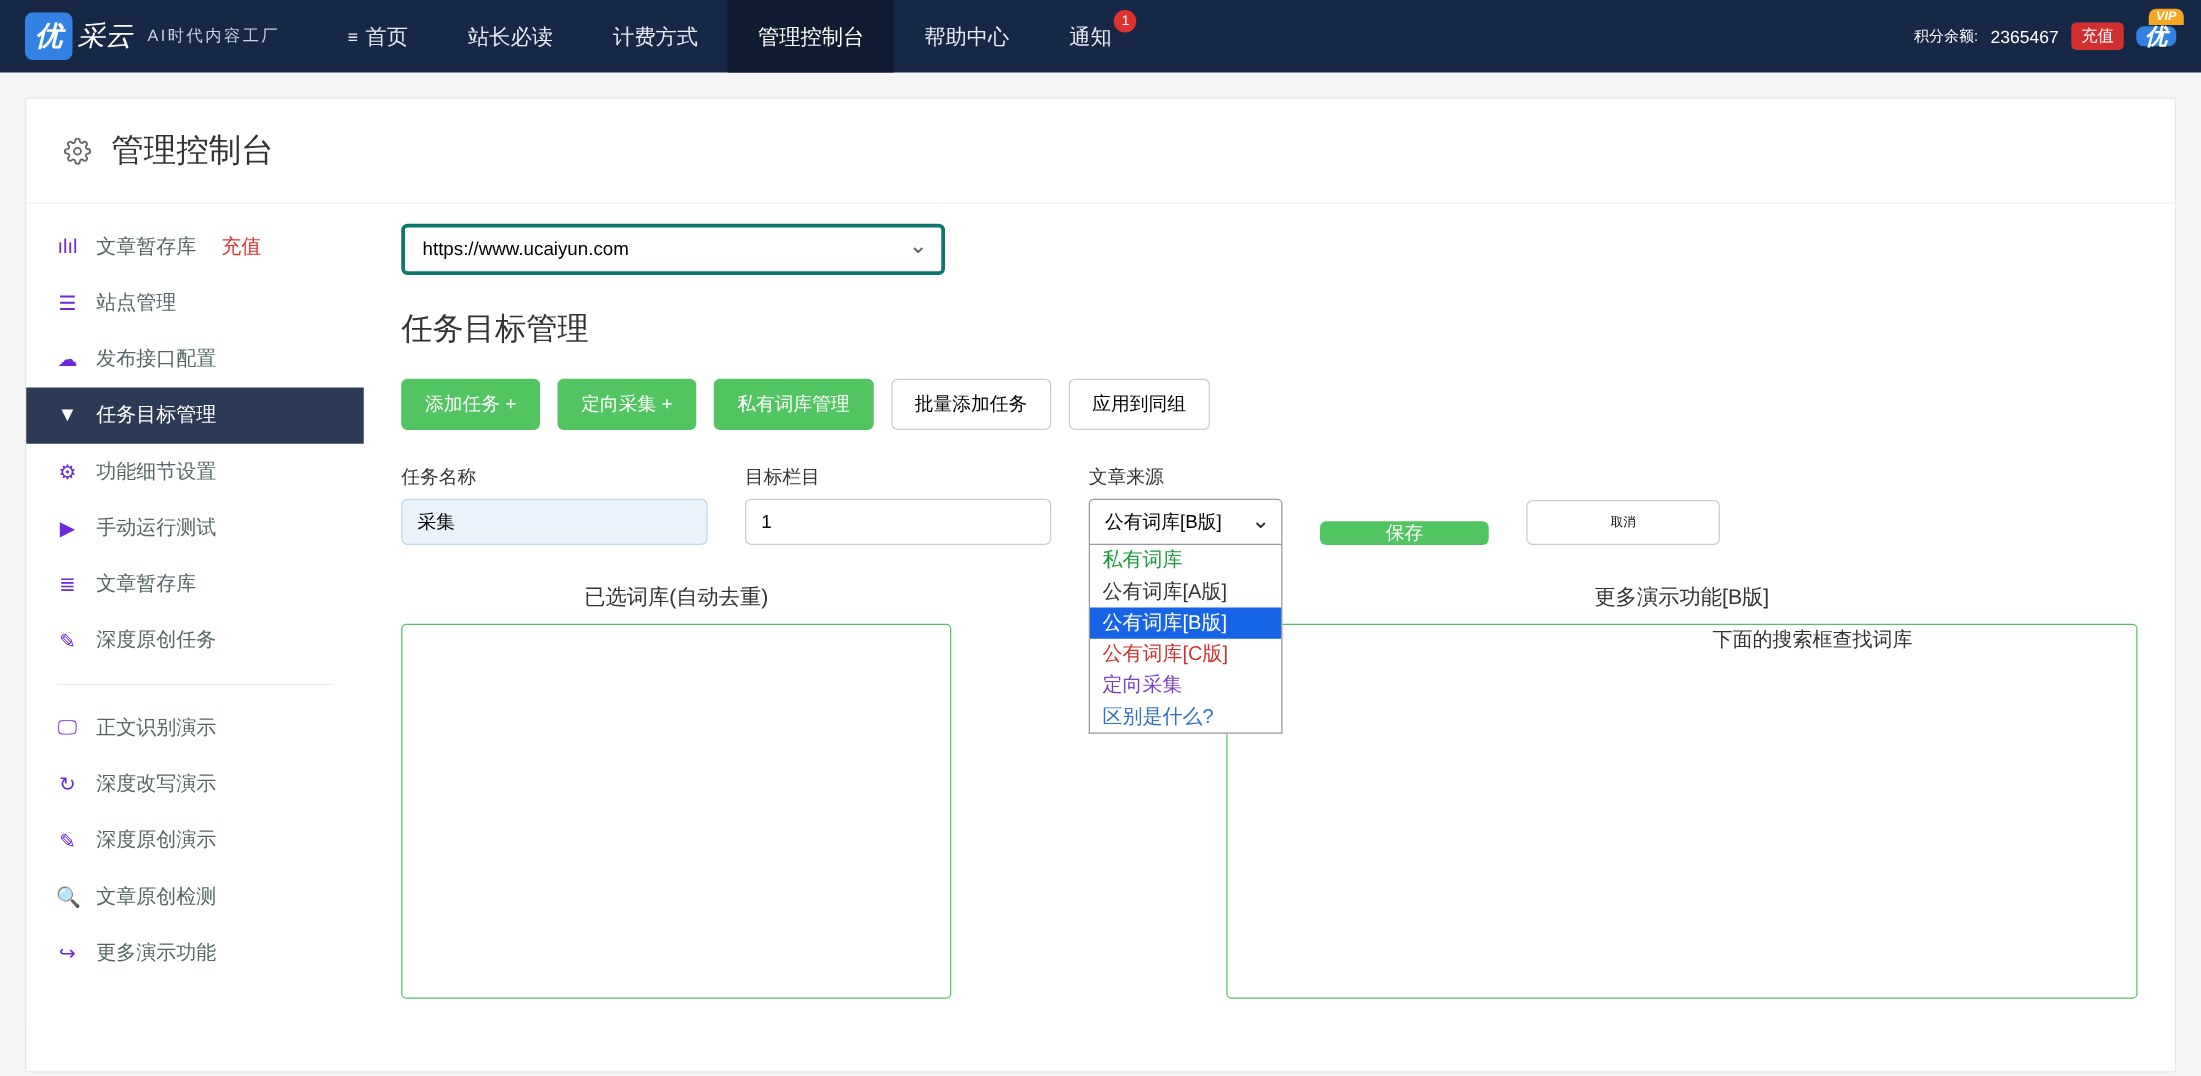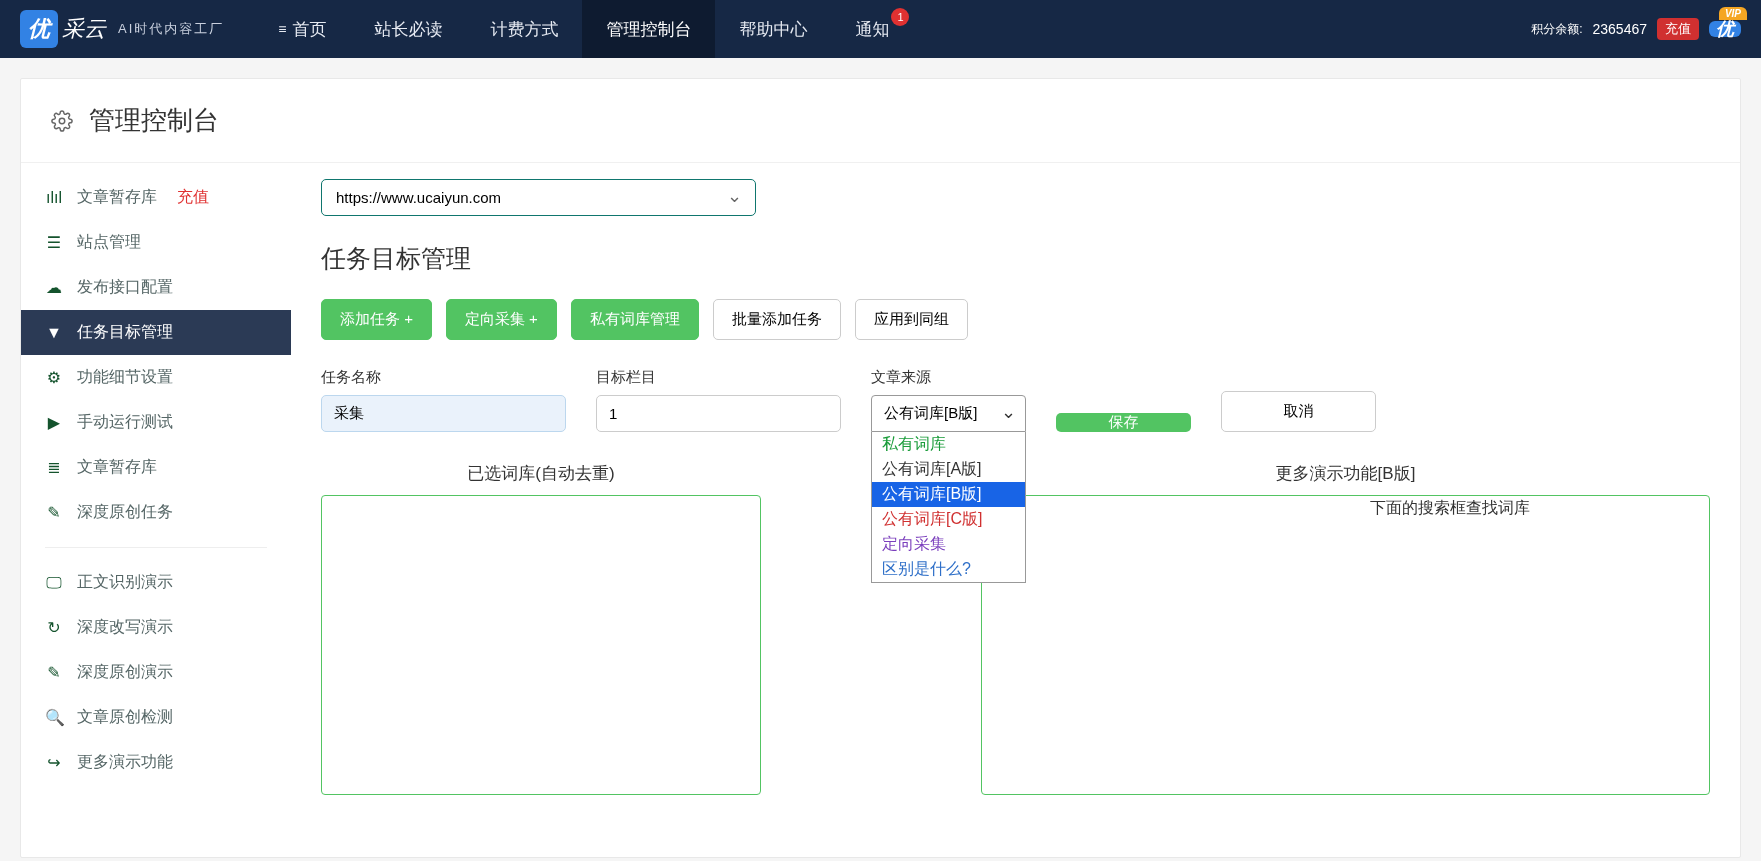--- a/index.html
+++ b/index.html
@@ -24,27 +24,27 @@
 
 .page-body { background: #fff; margin: 20px; border: 1px solid #e8e8e8; border-radius: 2px; min-height: 780px; }
 .page-header { display: flex; align-items: center; padding: 24px 30px; border-bottom: 1px solid #f0f0f0; gap: 16px; }
 .gear-icon { width: 22px; height: 22px; color: #666; }
 .page-title { font-size: 26px; font-weight: 400; }
 
 .content-wrap { display: flex; }
 .sidebar { width: 270px; padding: 12px 0; }
 .side-item { display: flex; align-items: center; padding: 12px 24px; color: #566; cursor: pointer; font-size: 16px; gap: 14px; }
 .side-item.active { background: #2b3a55; color: #fff; }
-.side-item .ic { width: 18px; text-align: center; color: #14532d; }
+.side-item .ic { width: 18px; text-align: center; color: #6d28d9; }
 .side-item.active .ic { color: #fff; }
 .side-item .extra { color: #e03131; margin-left: 6px; }
 .side-divider { border: none; border-top: 1px solid #eee; margin: 12px 24px; }
 
 .main-area { flex: 1; padding: 16px 30px; }
-.site-select { width: 435px; border: 1px solid #0f766e; border-radius: 5px; padding: 9px 14px; font-size: 15px; background: #fff; appearance: none; }
+.site-select { width: 435px; border: 3px solid #0f766e; border-radius: 5px; padding: 9px 14px; font-size: 15px; background: #fff; appearance: none; }
 .select-wrap { position: relative; display: inline-block; }
 .select-wrap::after { content: "⌄"; position: absolute; right: 14px; top: 6px; font-size: 18px; color: #666; pointer-events: none; }
 
 .section-title { font-size: 25px; margin: 26px 0 24px; font-weight: 400; }
 .action-row { display: flex; gap: 14px; margin-bottom: 28px; }
 .btn { border: 1px solid #ccc; background: #fff; padding: 10px 18px; border-radius: 5px; font-size: 15px; cursor: pointer; }
 .btn-green { background: #52c462; color: #fff; border-color: #52c462; }
 
 .form-row { display: flex; gap: 30px; margin-bottom: 30px; }
 .form-col { display: flex; flex-direction: column; gap: 8px; position: relative; }
@@ -55,21 +55,21 @@
 .dd-wrap { position: relative; }
 .dd-wrap::after { content: "⌄"; position: absolute; right: 10px; top: 6px; font-size: 18px; color: #333; pointer-events: none; }
 .dropdown-list { position: absolute; top: 100%; left: 0; width: 155px; background: #fff; border: 1px solid #999; border-top: none; z-index: 10; }
 .dd-opt { padding: 2px 10px; font-size: 16px; cursor: pointer; }
 .dd-opt.green { color: #1a9c3a; }
 .dd-opt.sel { background: #1864e6; color: #fff; }
 .dd-opt.red { color: #d03030; }
 .dd-opt.purple { color: #7b3fbd; }
 .dd-opt.link { color: #2e6fc8; }
 .btn-save { background: #52c462; color: #fff; border: none; width: 135px; border-radius: 5px; font-size: 15px; }
-.btn-cancel { background: #fff; border: 1px solid #ccc; width: 155px; padding: 10px; border-radius: 5px; font-size: 15px; }
+.btn-cancel { background: #fff; border: 1px solid #ccc; width: 155px; padding: 10px; border-radius: 5px; font-size: 10px; }
 
 .lists-row { display: flex; gap: 30px; }
 .list-panel { flex: 1; }
 .list-title { text-align: center; font-size: 17px; margin-bottom: 10px; }
 .list-box { border: 1px solid #52c462; border-radius: 4px; height: 300px; padding: 10px; overflow: auto; background: #fff; }
 .search-row { margin-bottom: 10px; text-align: right; font-size: 16px; color: #333; padding-top: 2px; }
 </style>
 </head>
 <body>
 

